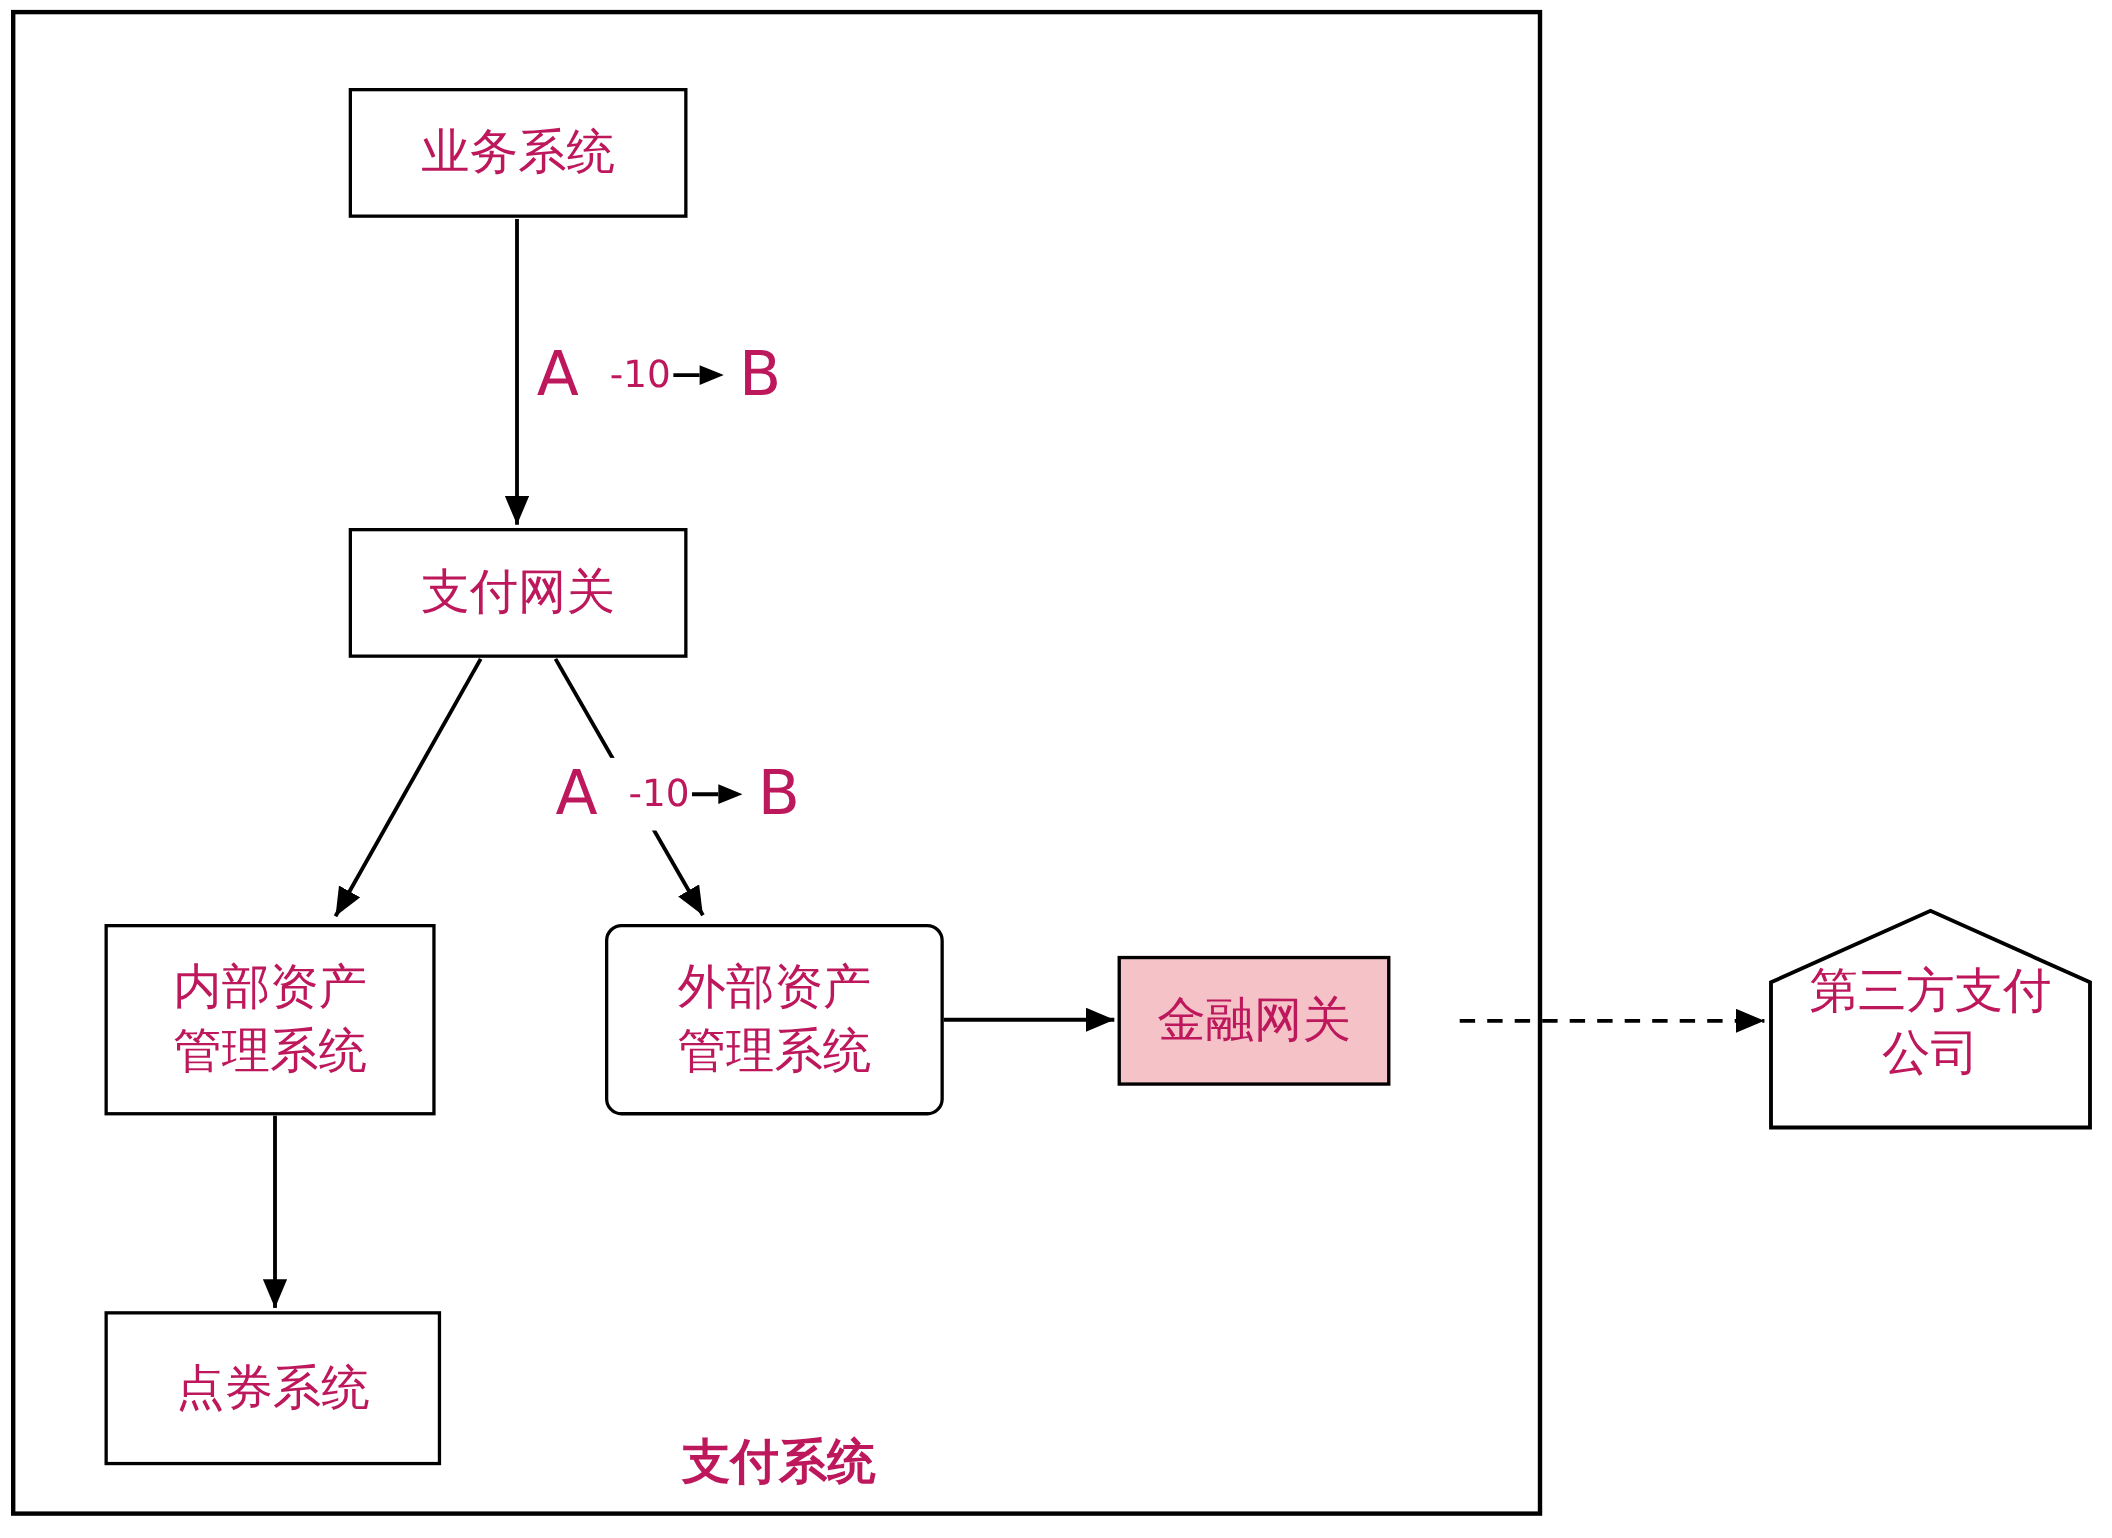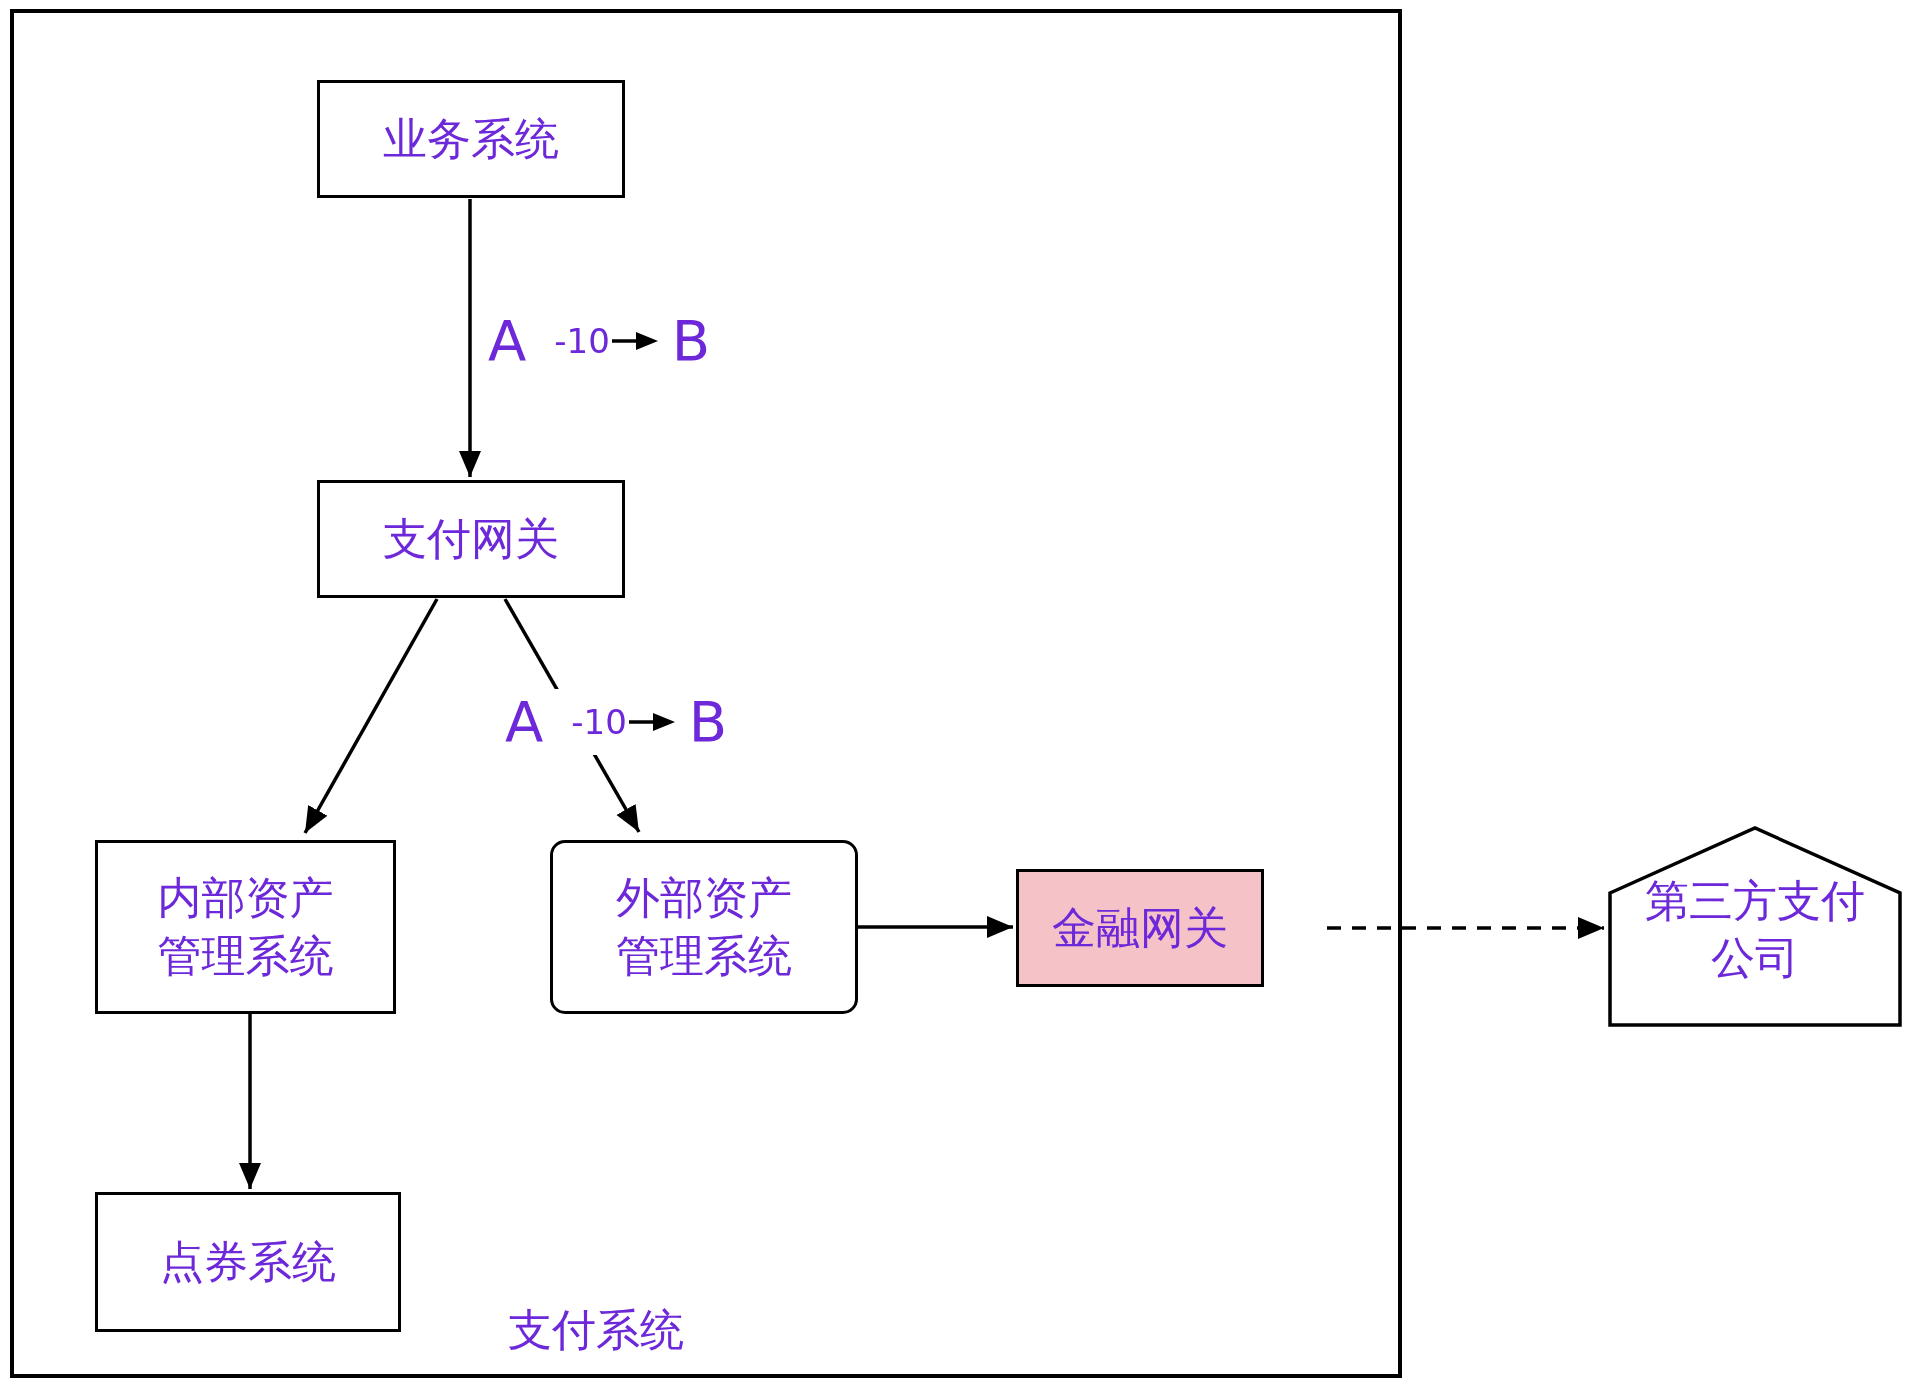--- a/index.html
+++ b/index.html
@@ -1,18 +1,18 @@
 <!DOCTYPE html>
 <html><head>
 <meta charset="utf-8">
 <style>
   html, body { margin:0; padding:0; background:#ffffff; }
   .canvas {
     position:relative; width:1920px; height:1398px; background:#ffffff;
-    font-family:"DejaVu Sans", sans-serif; color:#6d28d9; overflow:hidden;
+    font-family:"DejaVu Sans", sans-serif; color:#be185d; overflow:hidden;
   }
   .boundary {
     position:absolute; left:10px; top:9px; width:1392px; height:1369px;
     box-sizing:border-box; border:4px solid #000; background:transparent;
   }
   svg.connectors { position:absolute; left:0; top:0; }
   .edge { stroke:#000; stroke-width:3.5; fill:none; marker-end:url(#arrowhead); }
   .edge.dashed { stroke-dasharray:14 11; }
   .shape { fill:#ffffff; stroke:#000; stroke-width:3.5; stroke-linejoin:miter; }
   .node {
@@ -35,21 +35,21 @@
     position:absolute; display:flex; align-items:center; background:#ffffff;
     padding:5px 8px; white-space:nowrap;
   }
   #edge-label-1 { left:480px; top:308px; }
   #edge-label-2 { left:497px; top:689px; }
   .edge-label .big { font-size:56px; line-height:56px; }
   .edge-label .val { font-size:34px; line-height:56px; margin-left:28px; }
   .edge-label svg.mini-arrow { margin-left:2px; margin-right:14px; display:block; }
   .system-label {
     position:absolute; left:508px; top:1302px; width:400px; height:56px;
-    font-size:44px; line-height:56px; white-space:nowrap;
+    font-size:44px; line-height:56px; text-align:center; white-space:nowrap;font-weight:bold;
   }
 </style>
 </head>
 <body>
 
 <div class="canvas">
 
   <div class="boundary"></div>
 
   <svg class="connectors" width="1920" height="1398" viewBox="0 0 1920 1398">

